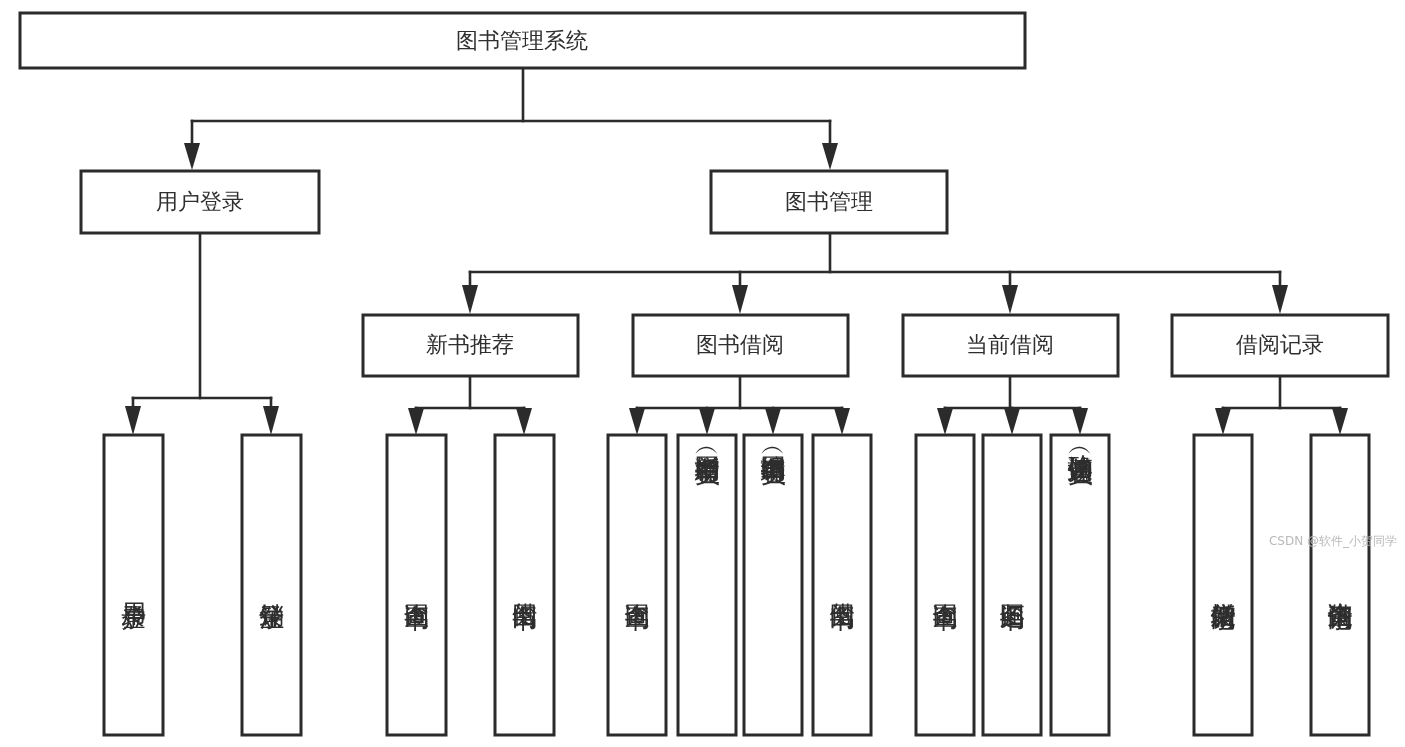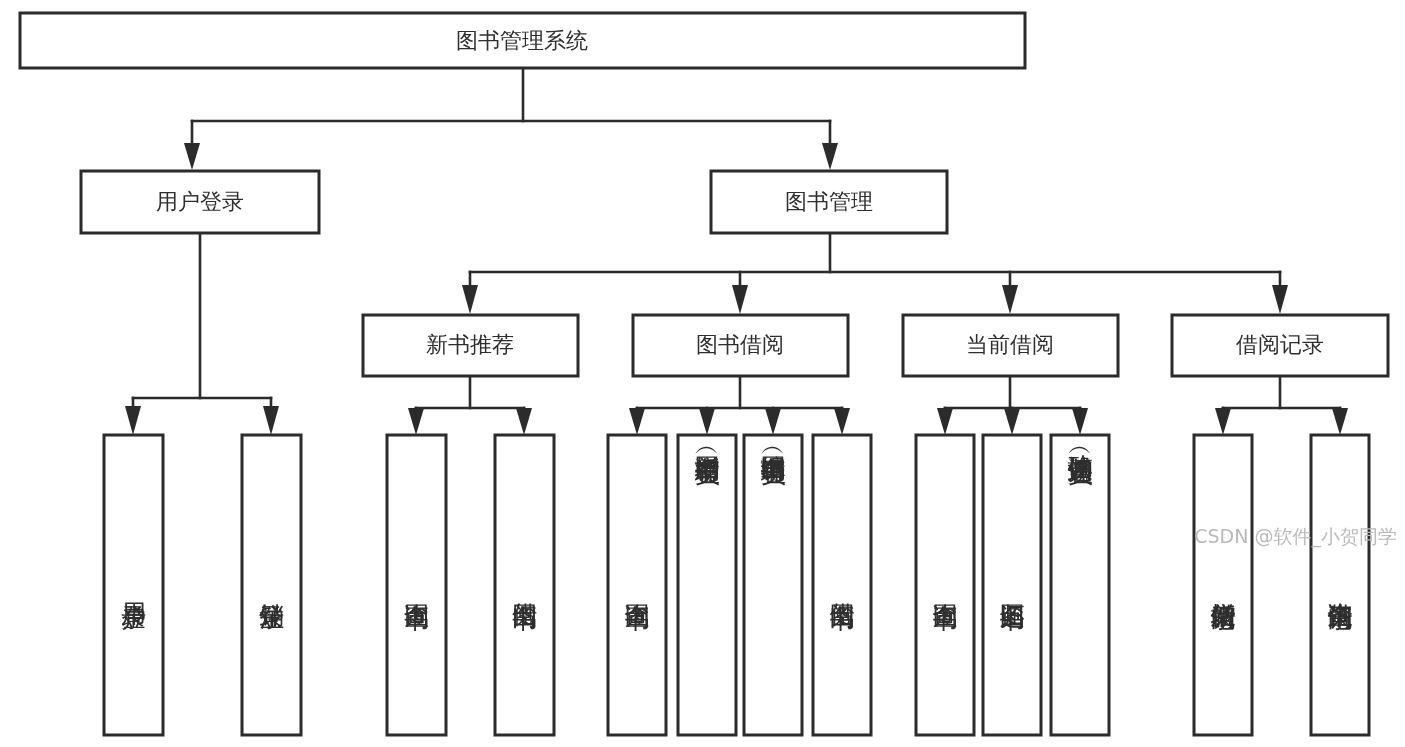--- a/index.html
+++ b/index.html
@@ -71,21 +71,21 @@
     color: #2e2e2e;
     letter-spacing: 1px;
     white-space: nowrap;
     text-align: center;
   }
   .watermark {
     position: absolute;
     right: 8px;
     bottom: 4px;
     font-family: "DejaVu Sans", "Liberation Sans", sans-serif;
-    font-size: 19px;
+    font-size: 12px;
     color: #b9b9b9;
     white-space: nowrap;
     user-select: none;
   }
 </style>
 </head>
 <body>
 
 <div id="diagram-root">
 

